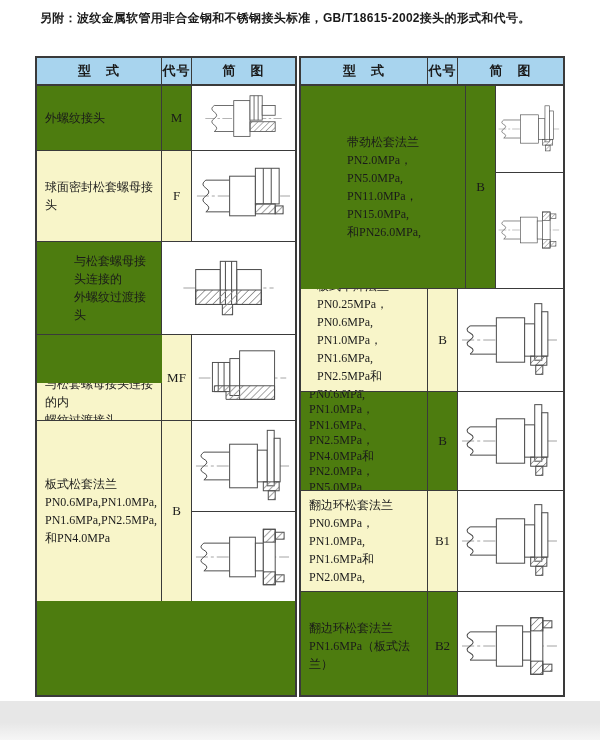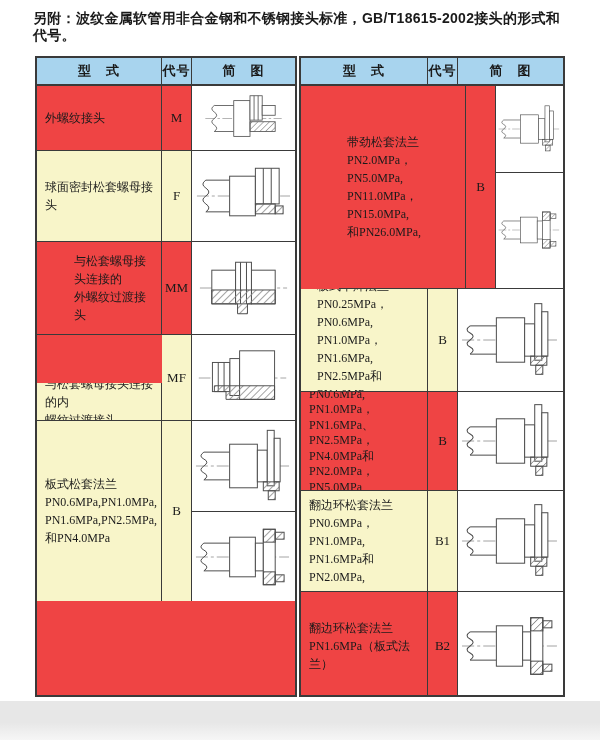--- a/index.html
+++ b/index.html
@@ -1,27 +1,27 @@
 <!DOCTYPE html>
 <html><head>
 <meta charset="utf-8">
 <style>
   html,body{margin:0;padding:0;}
   body{
     width:600px;height:740px;position:relative;background:#ffffff;
     font-family:"Liberation Serif", serif;color:#1a1a1a;overflow:hidden;
   }
   .note{
-    position:absolute;left:33px;top:10px;width:540px;
+    position:absolute;left:40px;top:10px;width:540px;
     font-family:"Liberation Sans", sans-serif;
-    font-weight:bold;font-size:14px;line-height:17px;letter-spacing:.3px;
+    font-weight:bold;font-size:12px;line-height:17px;letter-spacing:.3px;
   }
   .tbl{
     position:absolute;top:56px;height:641px;box-sizing:border-box;
-    border:2px solid #3a3a3a;background:#ef4444;overflow:hidden;
+    border:2px solid #3a3a3a;background:#4d7c0f;overflow:hidden;
   }
   .row{display:flex;box-sizing:border-box;border-bottom:1px solid #3a3a3a;}
   .row:last-child{border-bottom:none;}
   .cell{
     box-sizing:border-box;border-right:1px solid #3a3a3a;
     display:flex;align-items:center;overflow:hidden;
   }
   .cell:last-child{border-right:none;}
   .type-cell{padding:4px 4px 4px 8px;font-size:12px;line-height:18px;white-space:pre-line;}
   .tight .type-cell{line-height:15.5px;}
@@ -101,21 +101,20 @@
             <line x1="80" y1="12" x2="80" y2="48"></line>
     <rect class="hatched" x="64" y="48" width="20" height="10"></rect>
     <rect class="hatched" x="84" y="50" width="8" height="8"></rect>
           </svg>
         </div>
       </div>
     </div>
     <div class="row" style="height: 93px;">
       <div class="cell type-cell" style="flex: 0 0 125px; padding-left: 37px;">与松套螺母接头连接的
 外螺纹过渡接头</div>
-      <div class="cell code-cell" style="flex: 0 0 30px;">MM</div>
       <div class="cell diagram-cell" style="flex: 1 1 auto;">
         <div class="sub-diagram" style="height: 93px;">
           <svg class="diagram" viewBox="0 0 104 80" width="107" height="82" preserveAspectRatio="xMidYMid meet">
     <line class="cl" x1="8" y1="40" x2="96" y2="40"></line>
     <rect class="solid" x="20" y="22" width="24" height="34"></rect>
     <rect class="solid" x="60" y="22" width="24" height="34"></rect>
     <rect class="solid" x="44" y="14" width="16" height="42"></rect>
     <line x1="49" y1="14" x2="49" y2="56"></line>
             <line x1="55" y1="14" x2="55" y2="56"></line>
     <polygon class="hatched" points="20,42 84,42 84,56 56,56 56,66 46,66 46,56 20,56"></polygon>

